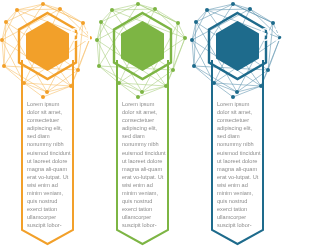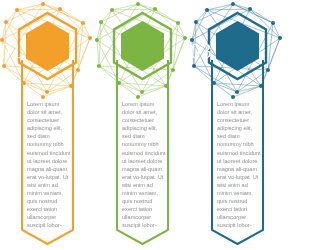--- a/index.html
+++ b/index.html
@@ -26,29 +26,29 @@
   .art{
     position:absolute;
     left:0;top:0;
     width:95px;height:250px;
   }
   .art svg{display:block;width:95px;height:250px;overflow:visible;}
 
   .num{
     position:absolute;
     left:0;
-    top:41px;
+    top:25px;
     width:95px;
-    text-align:left;
+    text-align:right;
     color:#ffffff;
     font-size:21px;
     font-weight:300;
     letter-spacing:0.5px;
     line-height:21px;
-    font-family:Liberation Serif, serif;
+    font-family:Liberation Mono, monospace;
     pointer-events:none;
   }
 
   .body-text{
     position:absolute;
     left:27px;
     top:100px;
     width:45px;
     color:#8d8d8d;
     font-size:5.6px;

